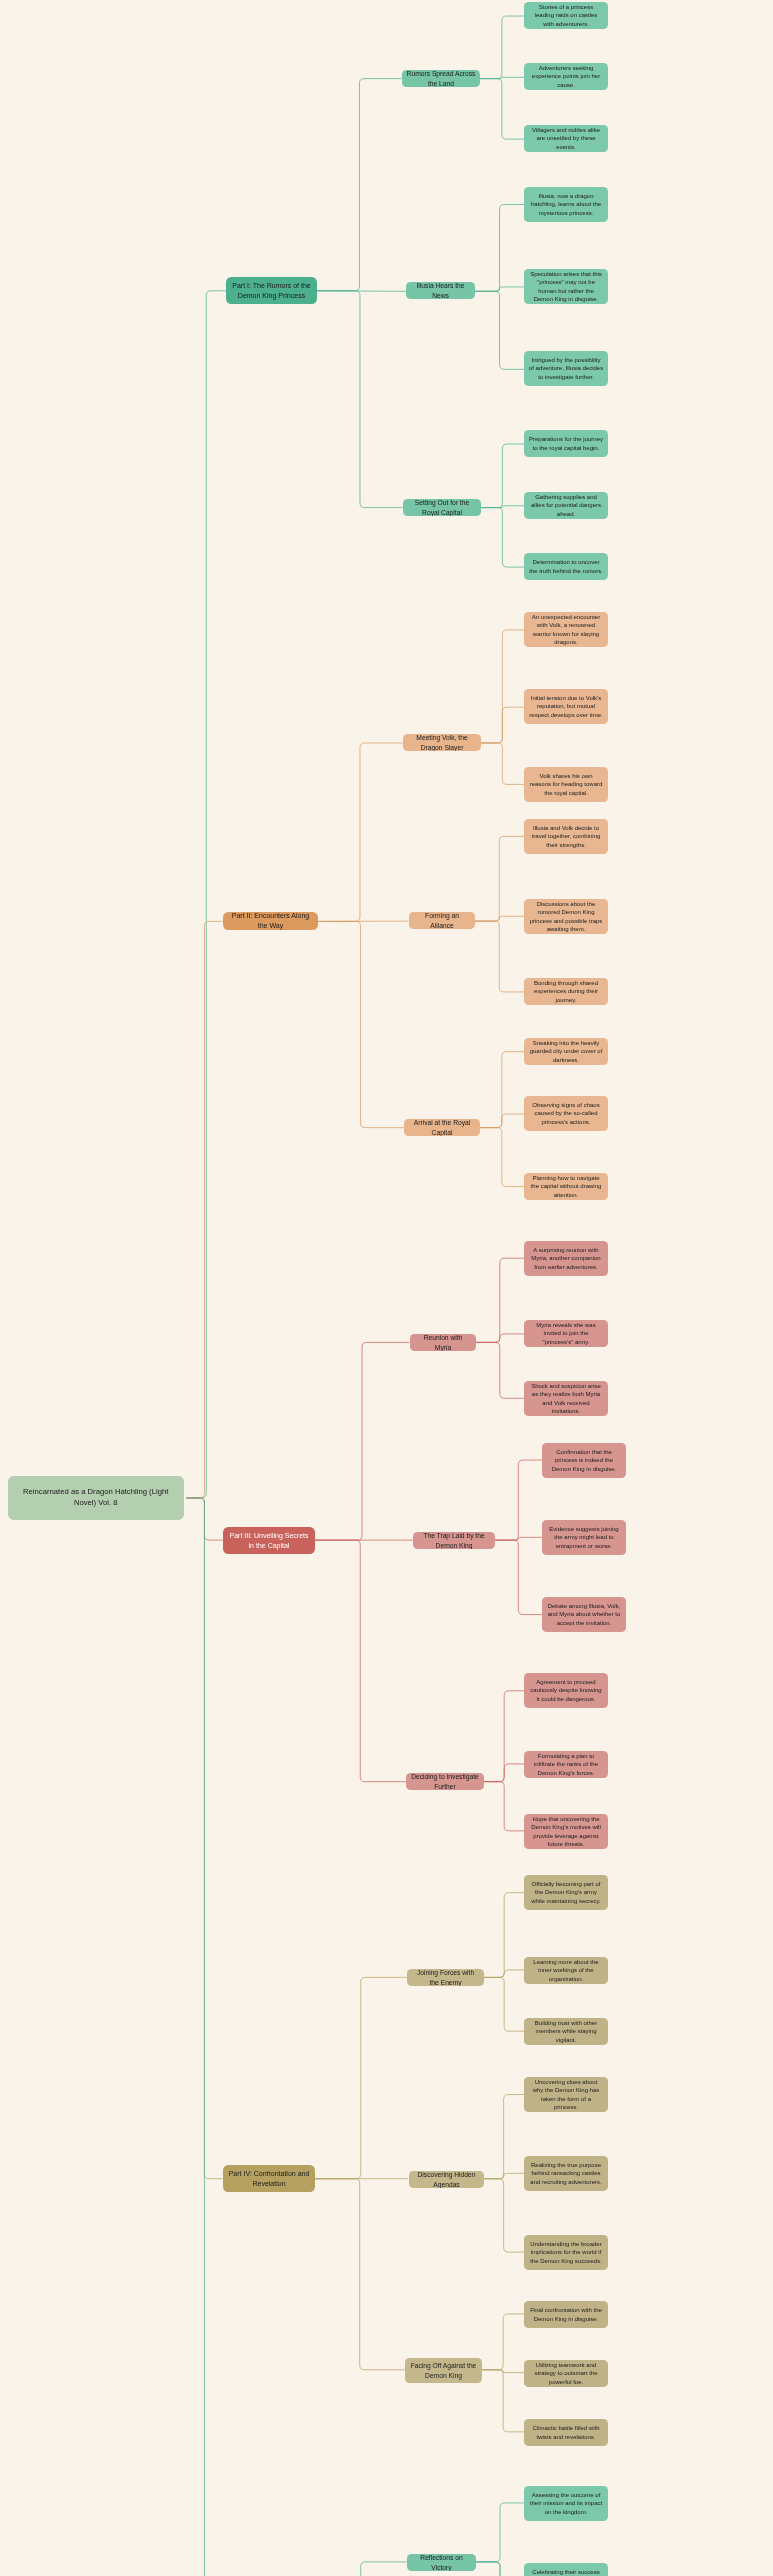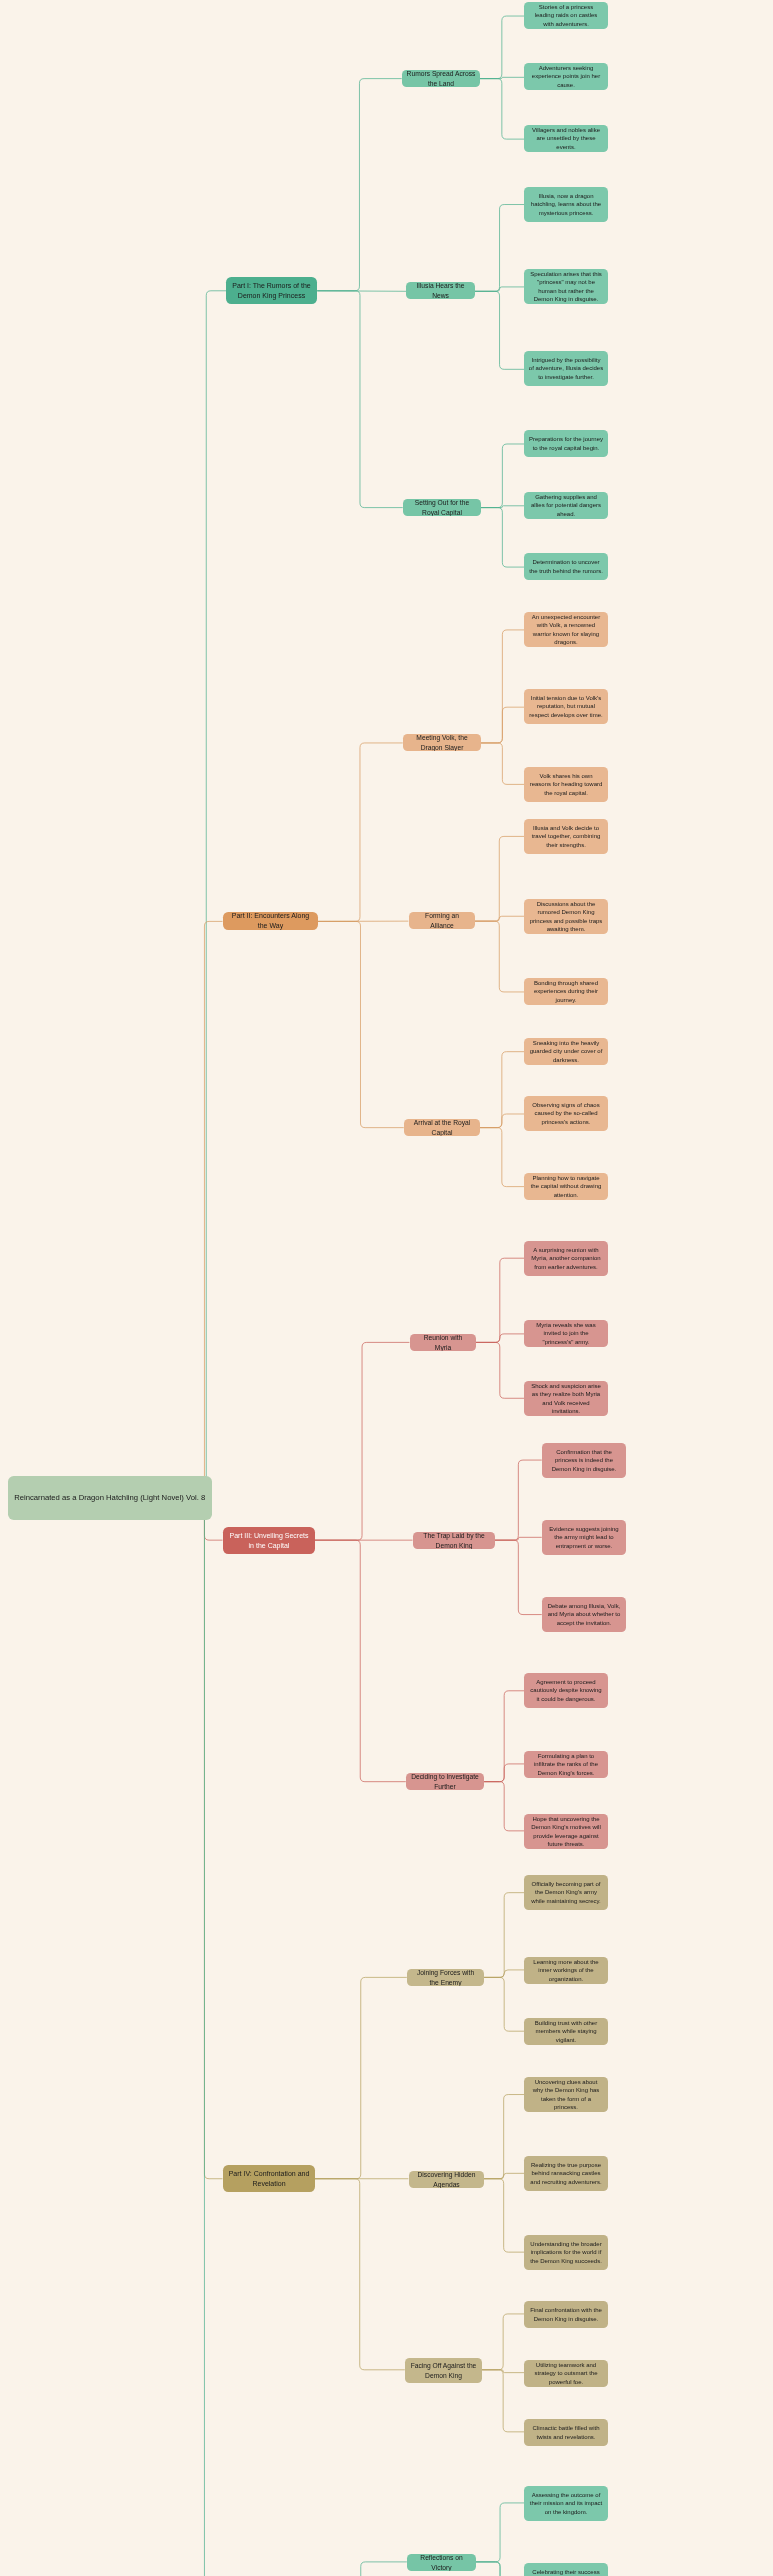--- a/index.html
+++ b/index.html
@@ -107,21 +107,21 @@
       <path d="M 362 2907.5 L 388 2907.5 Q 397 2907.5 397 2916.5 L 397 5201.5 Q 397 5210.5 406 5210.5 L 432 5210.5" fill="none" stroke="#4caf8e" stroke-width="1.4"></path>
       <path d="M 611 5210.5 L 691.5 5210.5 Q 700.5 5210.5 700.5 5201.5 L 700.5 4982.5 Q 700.5 4973.5 709.5 4973.5 L 790 4973.5" fill="none" stroke="#4caf8e" stroke-width="1.4"></path>
       <path d="M 924 4973.5 L 962 4973.5 Q 971 4973.5 971 4964.5 L 971 4868 Q 971 4859 980 4859 L 1018 4859" fill="none" stroke="#4caf8e" stroke-width="1.4"></path>
       <path d="M 924 4973.5 L 962 4973.5 Q 971 4973.5 971 4982.5 L 971 5000 Q 971 5009 980 5009 L 1018 5009" fill="none" stroke="#4caf8e" stroke-width="1.4"></path>
       <path d="M 924 4973.5 L 962 4973.5 Q 971 4973.5 971 4982.5 L 971 5150 Q 971 5159 980 5159 L 1018 5159" fill="none" stroke="#4caf8e" stroke-width="1.4"></path>
       <path d="M 611 5210.5 L 691 5210.5 Q 700 5210.5 700 5219.5 L 700 5402.5 Q 700 5411.5 709 5411.5 L 789 5411.5" fill="none" stroke="#4caf8e" stroke-width="1.4"></path>
       <path d="M 925 5411.5 L 962.5 5411.5 Q 971.5 5411.5 971.5 5402.5 L 971.5 5303 Q 971.5 5294 980.5 5294 L 1018 5294" fill="none" stroke="#4caf8e" stroke-width="1.4"></path>
       <path d="M 925 5411.5 L 969.25 5411.5 Q 971.5 5411.5 971.5 5409.25 L 971.5 5409.25 Q 971.5 5407 973.75 5407 L 1018 5407" fill="none" stroke="#4caf8e" stroke-width="1.4"></path>
       <path d="M 925 5411.5 L 962.5 5411.5 Q 971.5 5411.5 971.5 5420.5 L 971.5 5537 Q 971.5 5546 980.5 5546 L 1018 5546" fill="none" stroke="#4caf8e" stroke-width="1.4"></path>
     </svg>
-<div class="node node-root" style="left: 7.7px; top: 1476px; width: 204px; height: 44px; background: rgb(180, 206, 176);">Reincarnated as a Dragon Hatchling (Light Novel) Vol. 8</div>
+<div class="node node-root" style="left: 7.7px; top: 1476px; width: 176px; height: 44px; background: rgb(180, 206, 176);">Reincarnated as a Dragon Hatchling (Light Novel) Vol. 8</div>
     <div class="node node-part" style="left: 226px; top: 277px; width: 91px; height: 27px; background: rgb(76, 175, 142);">Part I: The Rumors of the Demon King Princess</div>
     <div class="node node-topic" style="left: 402px; top: 70px; width: 78px; height: 17px; background: rgb(118, 197, 166);">Rumors Spread Across the Land</div>
     <div class="node node-leaf" style="left: 524px; top: 2.1px; width: 84px; height: 27px; background: rgb(124, 200, 171);">Stories of a princess leading raids on castles with adventurers.</div>
     <div class="node node-leaf" style="left: 524px; top: 63px; width: 84px; height: 27px; background: rgb(124, 200, 171);">Adventurers seeking experience points join her cause.</div>
     <div class="node node-leaf" style="left: 524px; top: 125px; width: 84px; height: 27px; background: rgb(124, 200, 171);">Villagers and nobles alike are unsettled by these events.</div>
     <div class="node node-topic" style="left: 406px; top: 282px; width: 69px; height: 17px; background: rgb(118, 197, 166);">Illusia Hears the News</div>
     <div class="node node-leaf" style="left: 524px; top: 187px; width: 84px; height: 35px; background: rgb(124, 200, 171);">Illusia, now a dragon hatchling, learns about the mysterious princess.</div>
     <div class="node node-leaf" style="left: 524px; top: 269px; width: 84px; height: 35px; background: rgb(124, 200, 171);">Speculation arises that this "princess" may not be human but rather the Demon King in disguise.</div>
     <div class="node node-leaf" style="left: 524px; top: 351px; width: 84px; height: 35px; background: rgb(124, 200, 171);">Intrigued by the possibility of adventure, Illusia decides to investigate further.</div>
     <div class="node node-topic" style="left: 403px; top: 499px; width: 78px; height: 17px; background: rgb(118, 197, 166);">Setting Out for the Royal Capital</div>

